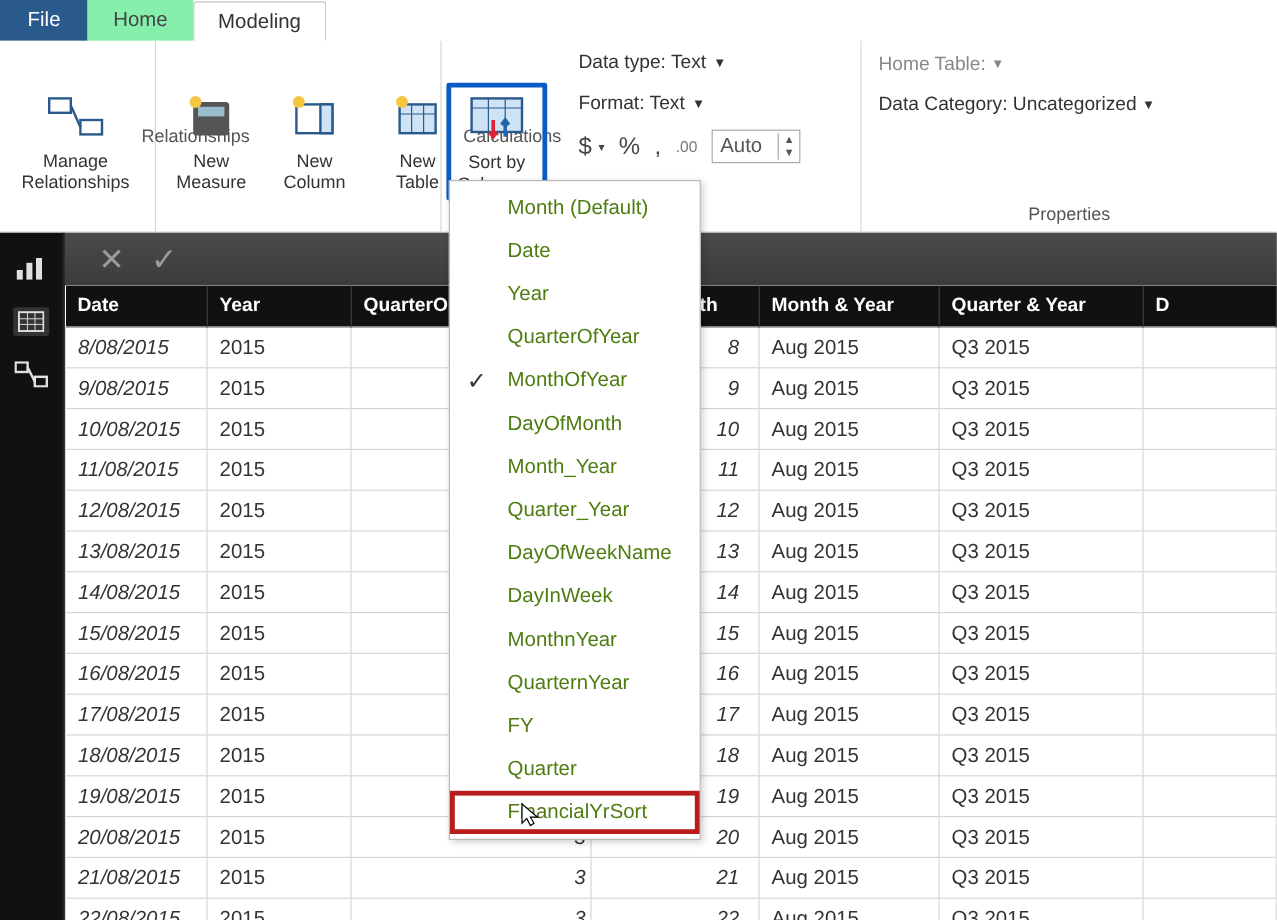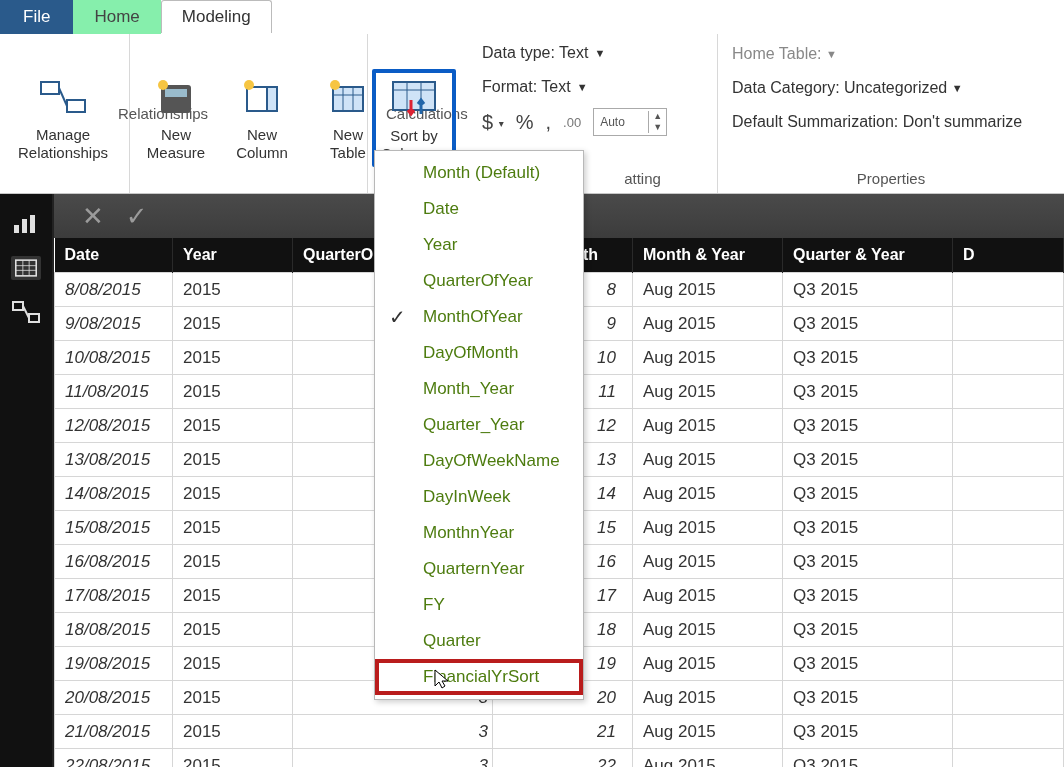--- a/index.html
+++ b/index.html
@@ -1,38 +1,38 @@
 <!DOCTYPE html>
 <html><head>
 <meta charset="utf-8">
 <style>
 * { box-sizing: border-box; margin: 0; padding: 0; font-family: "Segoe UI", Arial, sans-serif; }
 body { width: 1064px; height: 767px; overflow: hidden; background: #fff; font-size: 15px; color: #333; }
 
-.tabs-row { height: 34px; display: flex; align-items: flex-start; background: #fff; }
+.tabs-row { height: 34px; display: flex; align-items: center; background: #fff; }
 .tab { padding: 6px 20px; font-size: 17px; border: 1px solid transparent; display:flex; align-items:center; cursor:pointer; }
 .tab.file { background: #2a5a8b; color: #fff; padding: 6px 22px; }
 .tab.home { background: #86efac; color: #444; }
 .tab.modeling { background: #fff; color: #333; border: 1px solid #bbb; border-bottom: none; border-top-left-radius: 3px; border-top-right-radius: 3px; }
 
 .ribbon { height: 160px; background: #fff; border-bottom: 1px solid #c8c8c8; display: flex; position: relative; }
 .ribbon-group { border-right: 1px solid #d8d8d8; display: flex; flex-direction: row; align-items: center; padding: 2px 8px 0 8px; }
 .ribbon-group .buttons { display: flex; gap: 10px; flex:1; align-items:flex-start; padding-top:6px;}
 .ribbon-btn { display: flex; flex-direction: column; align-items: center; justify-content: flex-start; width: 76px; cursor:pointer; }
 .ribbon-btn .icon-box { width: 48px; height: 48px; display:flex; align-items:center; justify-content:center; }
 .ribbon-btn .lbl { font-size: 15px; text-align: center; line-height: 1.2; margin-top: 4px; color:#333; }
 .ribbon-group-title { font-size: 15px; color: #555; text-align: center; padding: 4px 0 6px 0; }
 
 .sort-selected { border: 4px solid #0a5cc5; border-radius: 2px; padding:2px 2px 0 2px; }
 
 .format-section { display:flex; flex-direction:column; padding: 6px 14px 0 14px; border-right:1px solid #d8d8d8; }
 .format-section .line { display:flex; align-items:center; gap:6px; font-size:16px; color:#333; margin-bottom:8px; height:26px;}
 .format-section .sym-row { display:flex; align-items:center; gap:12px; font-size:20px; color:#444; }
 .spinner { display:inline-flex; align-items:center; border:1px solid #aaa; height:28px; }
-.spinner .val { padding:0 6px; width:54px; font-size:12px; color:#555;}
+.spinner .val { padding:0 6px; width:54px; font-size:17px; color:#555;}
 .spinner .arrows { display:flex; flex-direction:column; border-left:1px solid #aaa; }
 .spinner .arrows span { font-size:9px; line-height:1; padding:1px 4px; color:#555;}
 
 .props-section { display:flex; flex-direction:column; padding: 6px 14px 0 14px; font-size:16px; color:#333; }
 .props-section .line { margin-bottom:6px; height:28px; display:flex; align-items:center; white-space:nowrap; overflow:hidden; }
 
 .sidebar { position:absolute; top:194px; left:0; width:54px; bottom:0; background:#111; display:flex; flex-direction:column; align-items:center; gap:20px; padding-top:18px; border-right:2px solid #222;}
 .sidebar .side-icon { width:30px; height:24px; color:#e6e6e6; display:flex; align-items:center; justify-content:center; }
 
 .formula-bar { position:absolute; top:194px; left:54px; right:0; height:44px; background:linear-gradient(#4a4a4a,#3c3c3c); display:flex; align-items:center; padding-left:28px; color:#d0d0d0; }
@@ -161,29 +161,25 @@
       <span style="font-size:13px; color:#777">.00</span>
       <span class="spinner">
         <span class="val">Auto</span>
         <span class="arrows">
             <span>▲</span>
             <span>▼</span>
           </span>
       </span>
     </div>
     <div style="flex:1"></div>
-    <div class="ribbon-group-title" style="position:relative; left:50px;">atting</div>
   </div>
 
   <div class="props-section" style="flex:1">
     <div class="line" style="color:#888"><span>Home Table:</span>&nbsp;<span style="font-size:11px">▼</span></div>
     <div class="line"><span>Data Category: Uncategorized</span>&nbsp;<span style="font-size:11px">▼</span></div>
-    <div class="line">
-        <span>Default Summarization: Don't summarize</span>
-      </div>
     <div style="flex:1"></div>
     <div class="ribbon-group-title">Properties</div>
   </div>
 </div>
 
 <div class="sidebar">
   <div class="side-icon">
     <svg width="28" height="22" viewBox="0 0 28 22">
         <rect x="2" y="12" width="5" height="8" fill="#e0e0e0"></rect>
         <rect x="10" y="6" width="5" height="14" fill="#e0e0e0"></rect>

